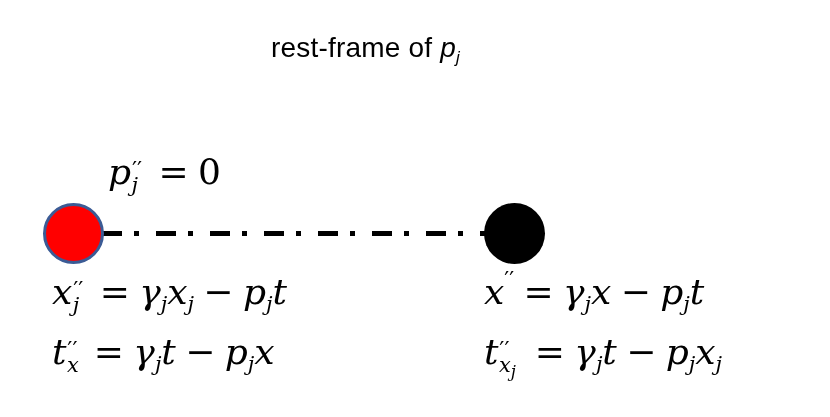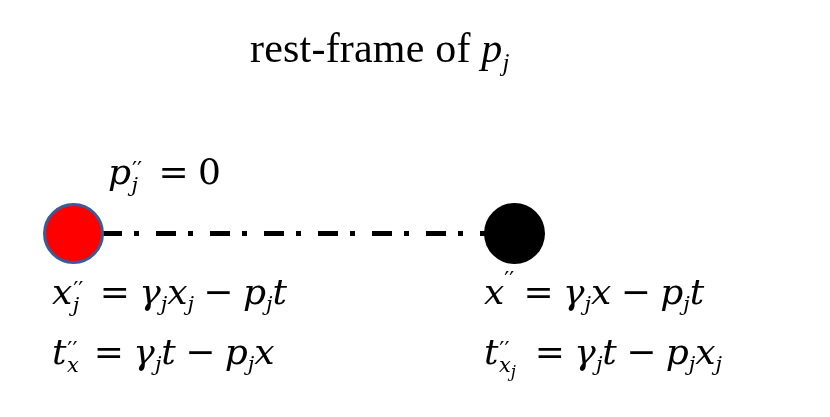--- a/index.html
+++ b/index.html
@@ -10,24 +10,24 @@
   body {
     width: 830px;
     height: 417px;
     position: relative;
     overflow: hidden;
     font-family: "DejaVu Serif", "Liberation Serif", serif;
     color: #000;
   }
   .abs { position: absolute; white-space: nowrap; }
   .title {
-    left: 250px;
+    left: 271px;
     top: 26px;
-    font-family: Liberation Serif, serif;
-    font-size: 42px;
+    font-family: Liberation Sans, sans-serif;
+    font-size: 28px;
     line-height: 44px;
     letter-spacing: 0.2px;
   }
   .math {
     font-family: "DejaVu Serif", serif;
     font-size: 36px;
     line-height: 44px;
   }
   .math i { font-style: italic; }
   .math sub {

